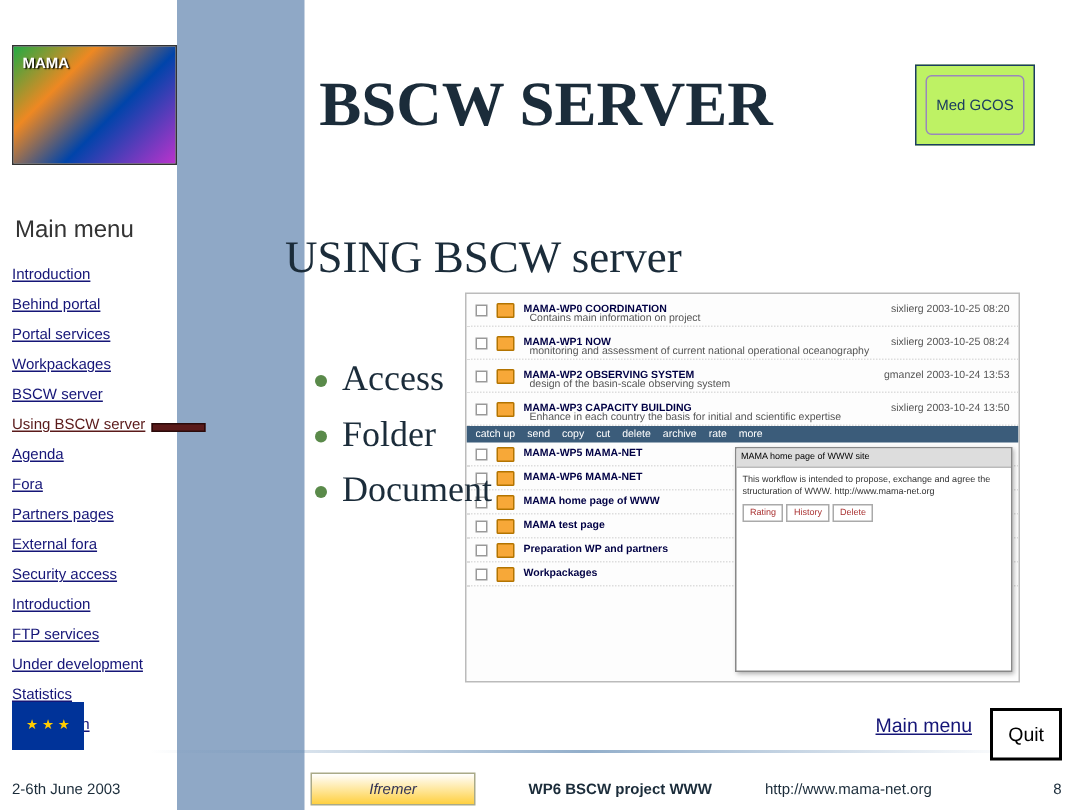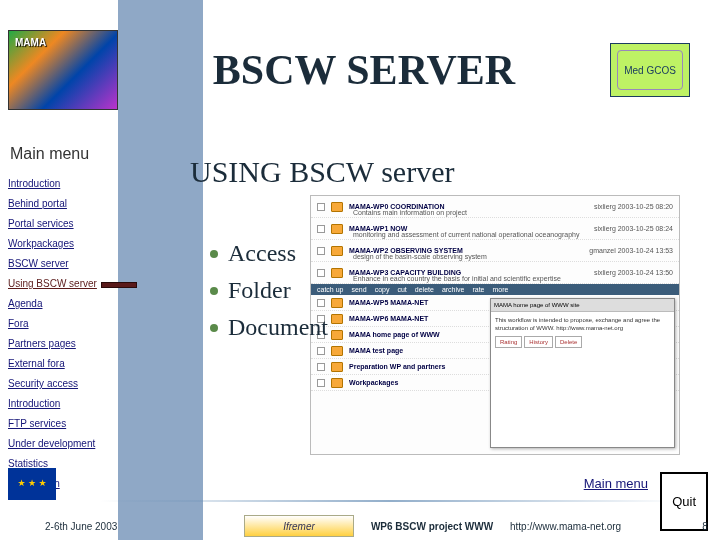--- a/index.html
+++ b/index.html
@@ -43,30 +43,30 @@
   .row .name { flex:1; color:#004; font-weight:bold; }
   .row .sub { color:#555; position:absolute; margin-top:12px; margin-left:36px; }
   .row .meta { color:#555; width:120px; text-align:right; }
   .screenshot .toolbar { background:#3b5c7a; color:#fff; padding:2px 6px; font-size:7px; display:flex; gap:8px; }
   .sub-shot { position:absolute; right:4px; top:102px; width:185px; height:150px; background:#fff; border:1px solid #888; box-shadow:1px 1px 3px rgba(0,0,0,0.3); }
   .sub-shot .hdr { background:#ddd; font-size:6px; padding:3px; border-bottom:1px solid #bbb; }
   .sub-shot .body { padding:4px; font-size:6px; color:#333; line-height:1.4; }
   .sub-shot .tag { display:inline-block; background:#fff; border:1px solid #aaa; padding:1px 4px; margin:3px 2px 0 0; font-size:6px; color:#a33; }
 
   
-  .quit-box { position:absolute; right:12px; top:472px; border:2px solid #000; padding:20px 10px; font-size:13px; background:#fff; z-index:3; }
+  .quit-box { position:absolute; right:12px; top:472px; border:2px solid #000; padding:8px 10px; font-size:13px; background:#fff; z-index:3; }
   .mainmenu-link { position:absolute; right:72px; top:476px; font-size:13px; color:#151577; text-decoration:underline; z-index:3; }
 
   
   .eu { position:absolute; left:8px; top:468px; width:48px; height:32px; background:#003399; z-index:3;}
   .eu::after{ content:"★ ★ ★"; color:#ffcc00; font-size:9px; position:absolute; width:100%; text-align:center; top:10px;}
 
   
   .footer { position:absolute; left:0; bottom:0; width:100%; height:28px; display:flex; align-items:center; font-size:10px; color:#1b2c3a; z-index:3; }
-  .footer .date { width:207px; padding-left:8px;margin-left:37px; }
+  .footer .date { width:207px; padding-left:8px; }
   .footer .ifremer { width:110px; height:22px; background:linear-gradient(#fff,#ffd040); border:1px solid #aa8; display:flex; align-items:center; justify-content:center; font-style:italic; font-size:10px; color:#335;text-align:center; }
   .footer .proj { flex:1; text-align:center; color:#1b2c3a; font-weight:bold; }
   .footer .url { width:180px; color:#1b2c3a; font-weight:normal; }
   .footer .page { width:30px; text-align:center; }
 
   .hr { position:absolute; left:100px; right:40px; top:500px; height:2px; background:linear-gradient(to right, rgba(100,140,180,0), rgba(100,140,180,0.7), rgba(100,140,180,0)); z-index:1;}
 
 </style>
 </head>
 <body>

